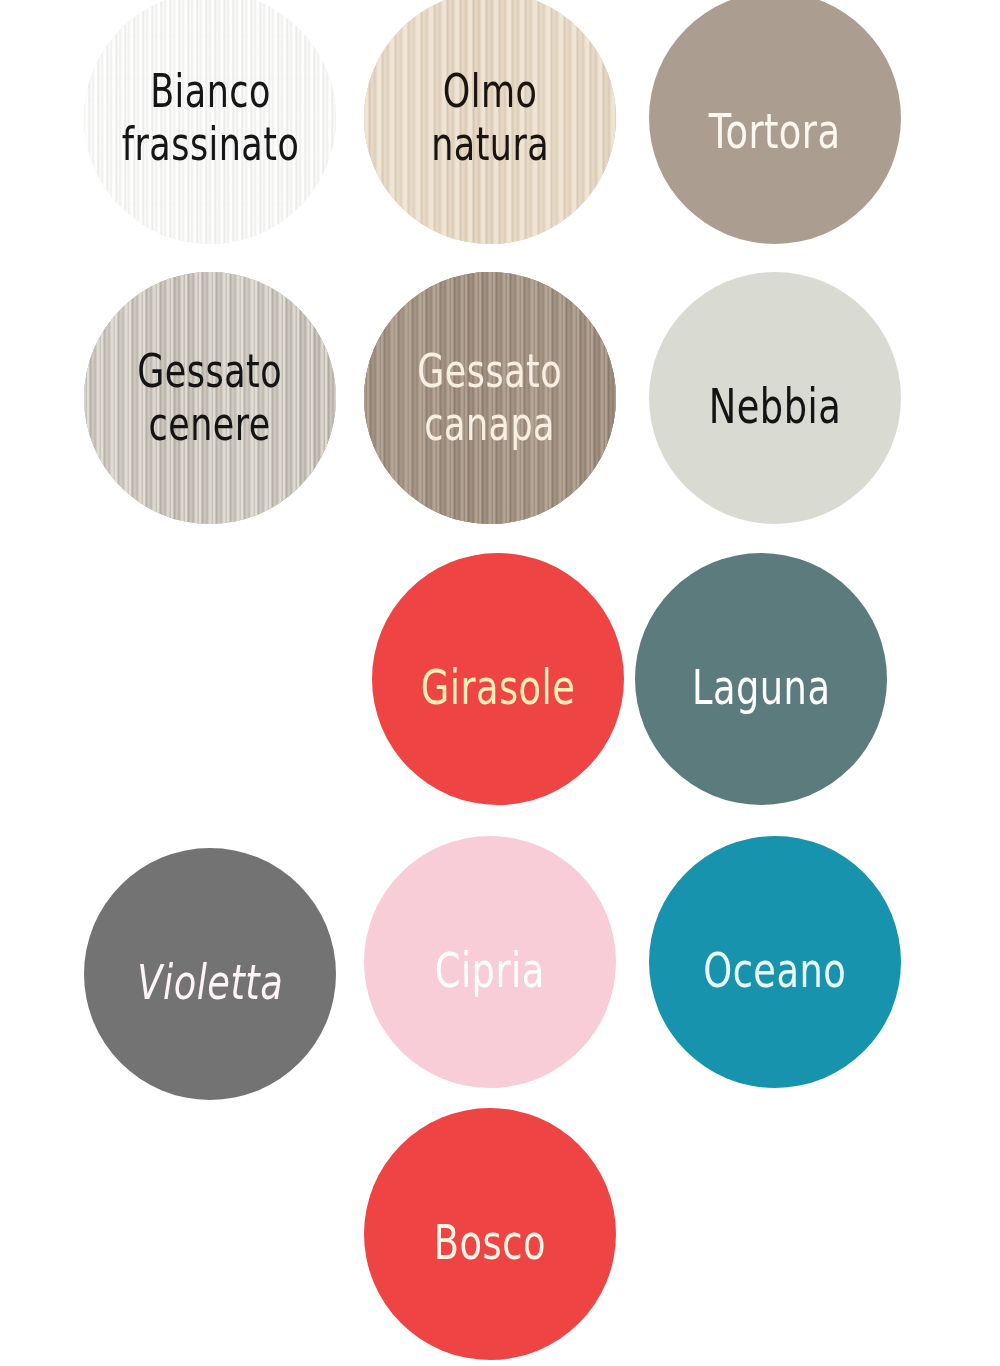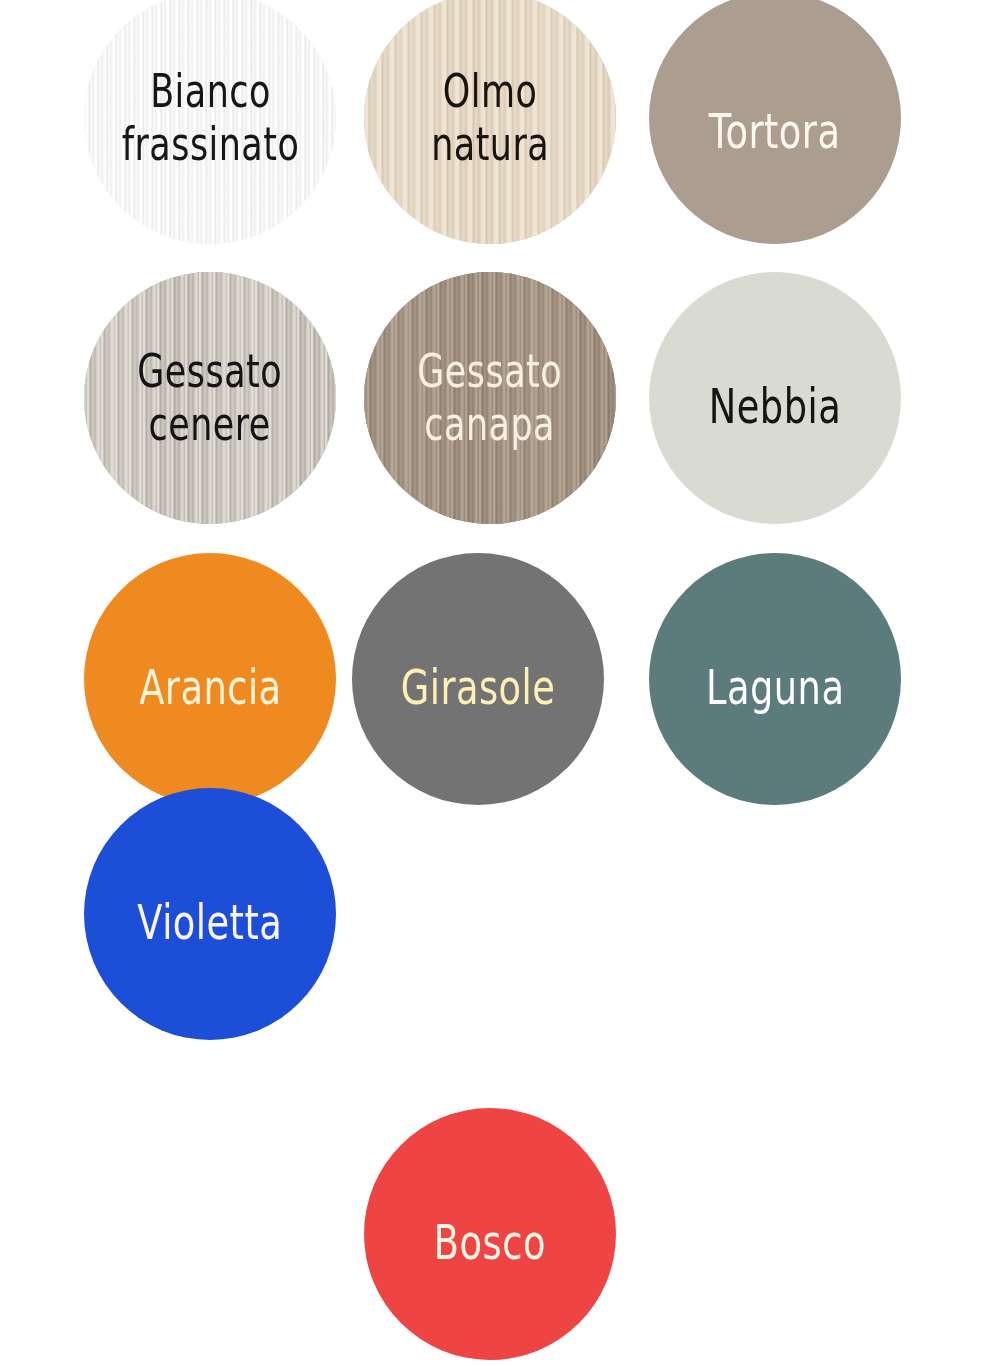--- a/index.html
+++ b/index.html
@@ -163,28 +163,31 @@
 cenere</div>
     </div>
     <div class="swatch" style="left: 364px; top: 272px; background-color: rgb(160, 142, 126);">
       <div class="grain tex-gessato-canapa"></div>
       <div class="label two-line" style="color: rgb(247, 239, 226);">Gessato
 canapa</div>
     </div>
     <div class="swatch" style="left: 649px; top: 272px; background-color: rgb(217, 219, 210);">
       <div class="label one-line cap-shift-down" style="color: rgb(20, 20, 20);">Nebbia</div>
     </div>
-    <div class="swatch" style="left: 84px; top: 553px; background-color: rgb(239, 138, 33);">
-      <div class="label one-line cap-shift-down" style="color: rgb(253, 243, 217);">Arancia</div>
-    </div>
-    <div class="swatch" style="left: 352px; top: 553px; background-color: #737373;">
+    <div class="swatch" style="left: 372px; top: 553px; background-color: #ef4444;">
       <div class="label one-line cap-shift-down" style="color: rgb(253, 240, 180);">Girasole</div>
     </div>
-    <div class="swatch" style="left: 649px; top: 553px; background-color: rgb(91, 123, 124);">
+    <div class="swatch" style="left: 635px; top: 553px; background-color: rgb(91, 123, 124);">
       <div class="label one-line cap-shift-down" style="color: rgb(255, 255, 255);">Laguna</div>
     </div>
-    <div class="swatch" style="left: 84px; top: 788px; background-color: #1d4ed8;">
+    <div class="swatch" style="left: 84px; top: 848px; background-color: #737373; font-style: italic;">
       <div class="label one-line cap-shift-down" style="color: rgb(253, 244, 247);">Violetta</div>
+    </div>
+    <div class="swatch" style="left: 364px; top: 836px; background-color: rgb(248, 205, 216);">
+      <div class="label one-line cap-shift-down" style="color: rgb(255, 255, 255);">Cipria</div>
+    </div>
+    <div class="swatch" style="left: 649px; top: 836px; background-color: rgb(23, 147, 173);">
+      <div class="label one-line cap-shift-down" style="color: rgb(234, 250, 252);">Oceano</div>
     </div>
     <div class="swatch" style="left: 364px; top: 1108px; background-color: #ef4444;">
       <div class="label one-line cap-shift-down" style="color: rgb(251, 246, 230);">Bosco</div>
     </div>
   </div>
 
 </body></html>

